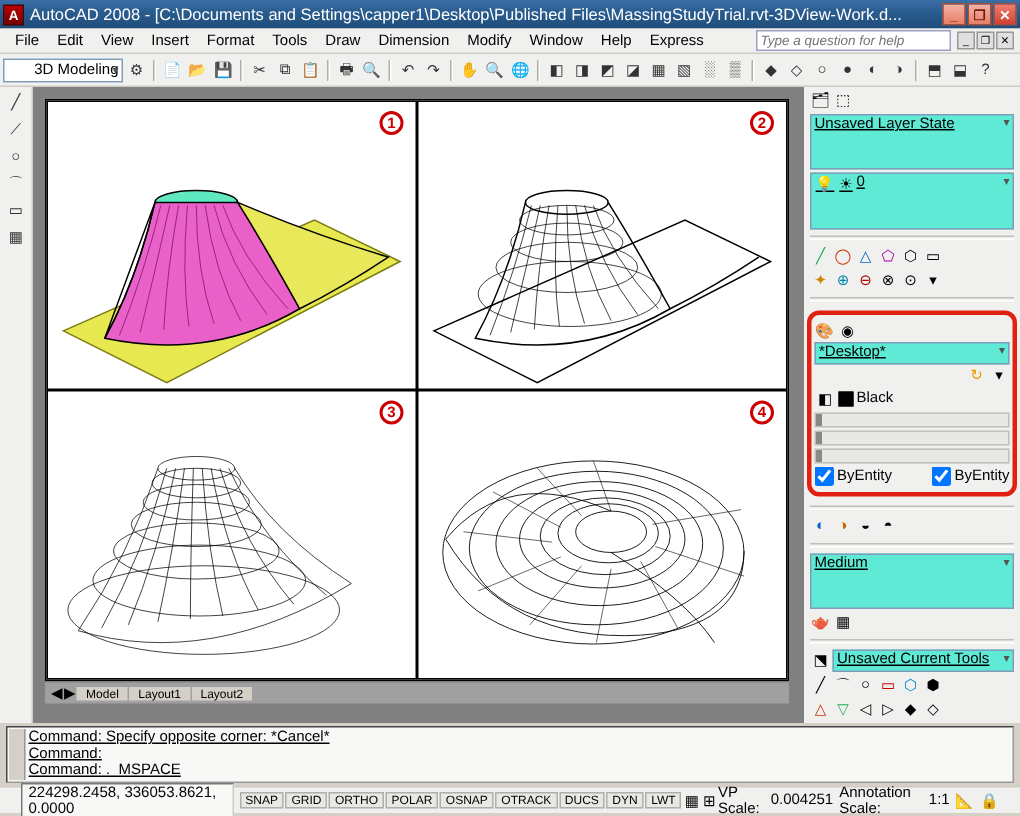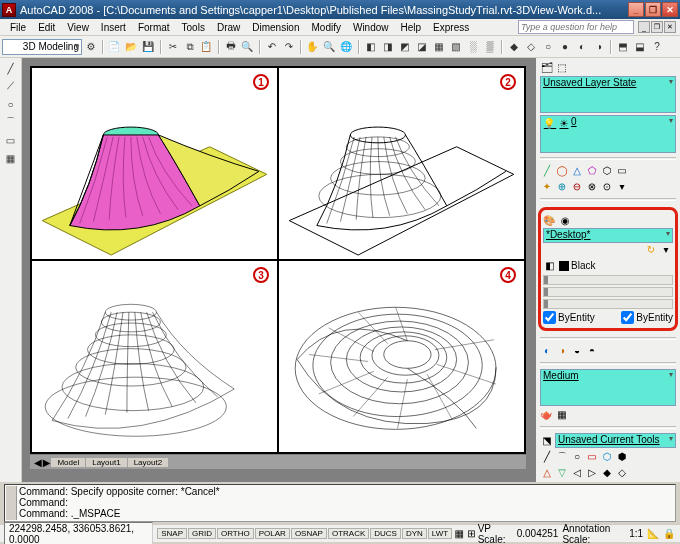--- a/index.html
+++ b/index.html
@@ -9,21 +9,21 @@
   .titlebar { height: 19px; background: linear-gradient(#3b6ea5, #2a5d8f 40%, #1f4d7a); display: flex; align-items: center; padding: 0 2px; color: white; }
   .titlebar .ac-icon { width: 14px; height: 14px; background: linear-gradient(#b00, #700); margin-right: 4px; display: flex; align-items: center; justify-content: center; font-size: 9px; font-weight: bold; color: white; border: 1px solid #500; }
   .titlebar .title { font-size: 11px; white-space: nowrap; overflow: hidden; text-overflow: ellipsis; flex: 1; }
   .titlebar .winbtns { display: flex; gap: 1px; }
   .titlebar .winbtn { width: 16px; height: 15px; background: linear-gradient(#f6b2a3, #e87f68); border: 1px solid #a05040; display: flex; align-items: center; justify-content: center; font-weight: bold; color: #702010; font-size: 9px; }
   .titlebar .winbtn.close { background: linear-gradient(#f08070, #d04030); color: white; }
 
   
   .menubar { height: 17px; background: #f0f0ee; display: flex; align-items: center; padding: 0 4px; border-bottom: 1px solid #d0ccc4; }
   .menubar .menuitem { padding: 1px 6px; font-size: 10px; }
-  .menubar .helpbox { margin-left: auto; width: 116px; height: 14px; border: 1px solid #a0a0c0; background: white; font-size: 9px; color: #888; padding: 0 2px; font-style: italic; }
+  .menubar .helpbox { margin-left: auto; width: 130px; height: 14px; border: 1px solid #a0a0c0; background: white; font-size: 9px; color: #888; padding: 0 2px; font-style: italic; }
   .menubar .mdi { display: flex; gap: 1px; margin-left: 4px; }
   .menubar .mdibtn { width: 12px; height: 12px; background: #e0e0e0; border: 1px solid #999; font-size: 7px; display: flex; align-items: center; justify-content: center; }
 
   
   .toolrow { height: 22px; background: #f0f0ee; display: flex; align-items: center; padding: 0 2px; border-bottom: 1px solid #d0ccc4; gap: 1px; }
   .toolrow .ws-combo { width: 80px; height: 16px; border: 1px solid #7f9db9; background: white; font-size: 9px; padding: 0 2px; display: flex; align-items: center; position: relative; justify-content: flex-end; }
   .toolrow .ws-combo::after { content: "▾"; position: absolute; right: 2px; font-size: 8px; color: #555; }
   .tbtn { width: 16px; height: 16px; border: 1px solid transparent; display: flex; align-items: center; justify-content: center; font-size: 10px; color: #333; }
   .tsep { width: 2px; height: 14px; border-left: 1px solid #b0b0a8; border-right: 1px solid #fff; margin: 0 2px; }
 
@@ -50,25 +50,25 @@
   .picon { width: 14px; height: 14px; display: inline-flex; align-items: center; justify-content: center; font-size: 10px; }
 
   .red-panel { border: 3px solid #e02010; border-radius: 8px; padding: 4px 2px; margin: 2px -2px; position: relative; }
   .red-panel .pal-slider { height: 10px; background: #e8e8e4; border: 1px solid #c0c0b8; margin: 2px 0; position: relative; }
   .red-panel .pal-slider::before { content: ""; position: absolute; left: 0; top: 0; bottom: 0; width: 4px; background: #888; }
   .red-panel .propline { display: flex; align-items: center; gap: 2px; margin: 2px 0; }
   .red-panel .colorsw { width: 10px; height: 10px; border: 1px solid #000; background: #000; }
   .red-panel .chkrow { display: flex; align-items: center; gap: 2px; font-size: 8px; }
 
   
-  .cmdarea { height: 38px; background: #f8f8f6; border: 1px inset #999; margin: 2px 4px; overflow: hidden; font-family: "Courier New", monospace; font-size: 10px; padding: 1px 4px 1px 14px; position: relative; }
+  .cmdarea { height: 38px; background: #f8f8f6; border: 1px inset #999; margin: 2px 4px; overflow: hidden; font-family: "Courier New", monospace; font-size: 10px; padding: 1px 4px 1px 14px; position: relative; text-decoration: underline; }
   .cmdarea::before { content: ""; position: absolute; left: 1px; top: 1px; bottom: 1px; width: 10px; background: #d4d0c8; border-right: 1px solid #999; }
 
   
-  .statusbar { height: 18px; background: #f0f0ee; display: flex; align-items: center; font-size: 8px; padding: 0 4px; border-top: 1px solid #d0ccc4; }
+  .statusbar { height: 18px; background: #f0f0ee; display: flex; align-items: center; font-size: 8px; padding: 0 14px; border-top: 1px solid #d0ccc4; }
   .statusbar .coord { padding: 0 4px; border: 1px inset #ccc; background: #f8f8f6; margin-right: 4px; }
   .statusbar .sbtn { padding: 0 3px; border: 1px solid #b0b0a8; background: #e8e8e4; margin-right: 1px; font-size: 8px; }
   .statusbar .right { margin-left: auto; display: flex; align-items: center; gap: 4px; }
 </style>
 </head>
 <body>
 
 <div class="titlebar">
   <div class="ac-icon">A</div>
   <div class="title">AutoCAD 2008 - [C:\Documents and Settings\capper1\Desktop\Published Files\MassingStudyTrial.rvt-3DView-Work.d...</div>

